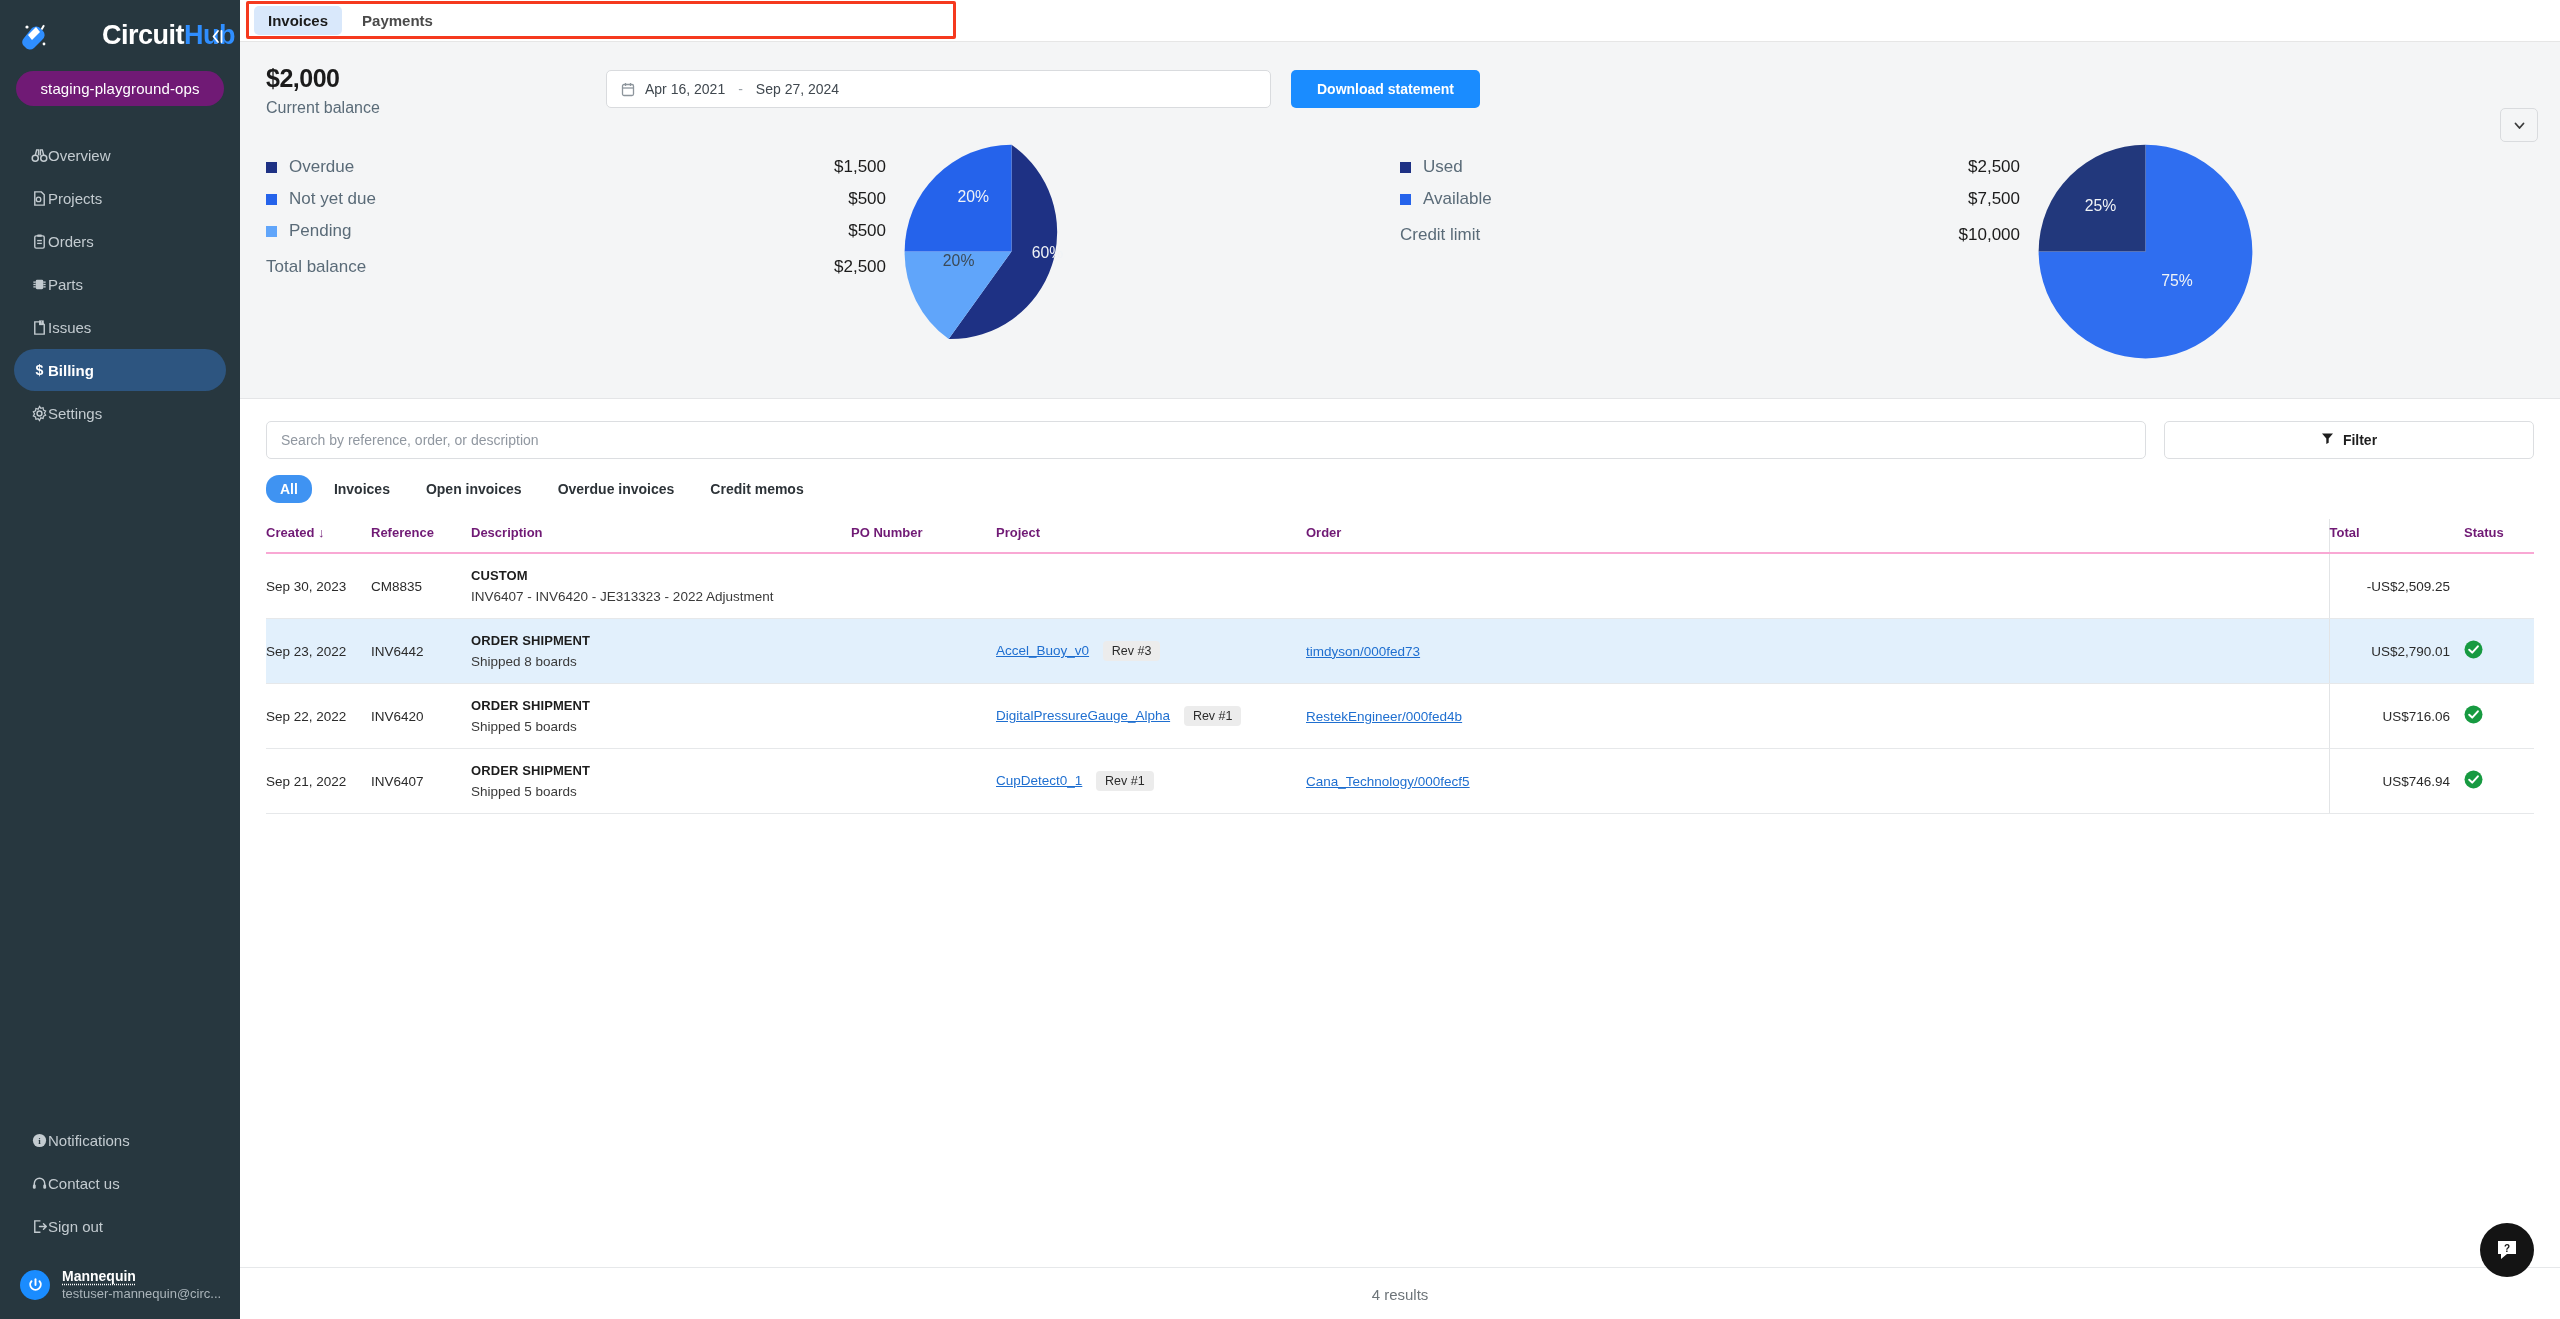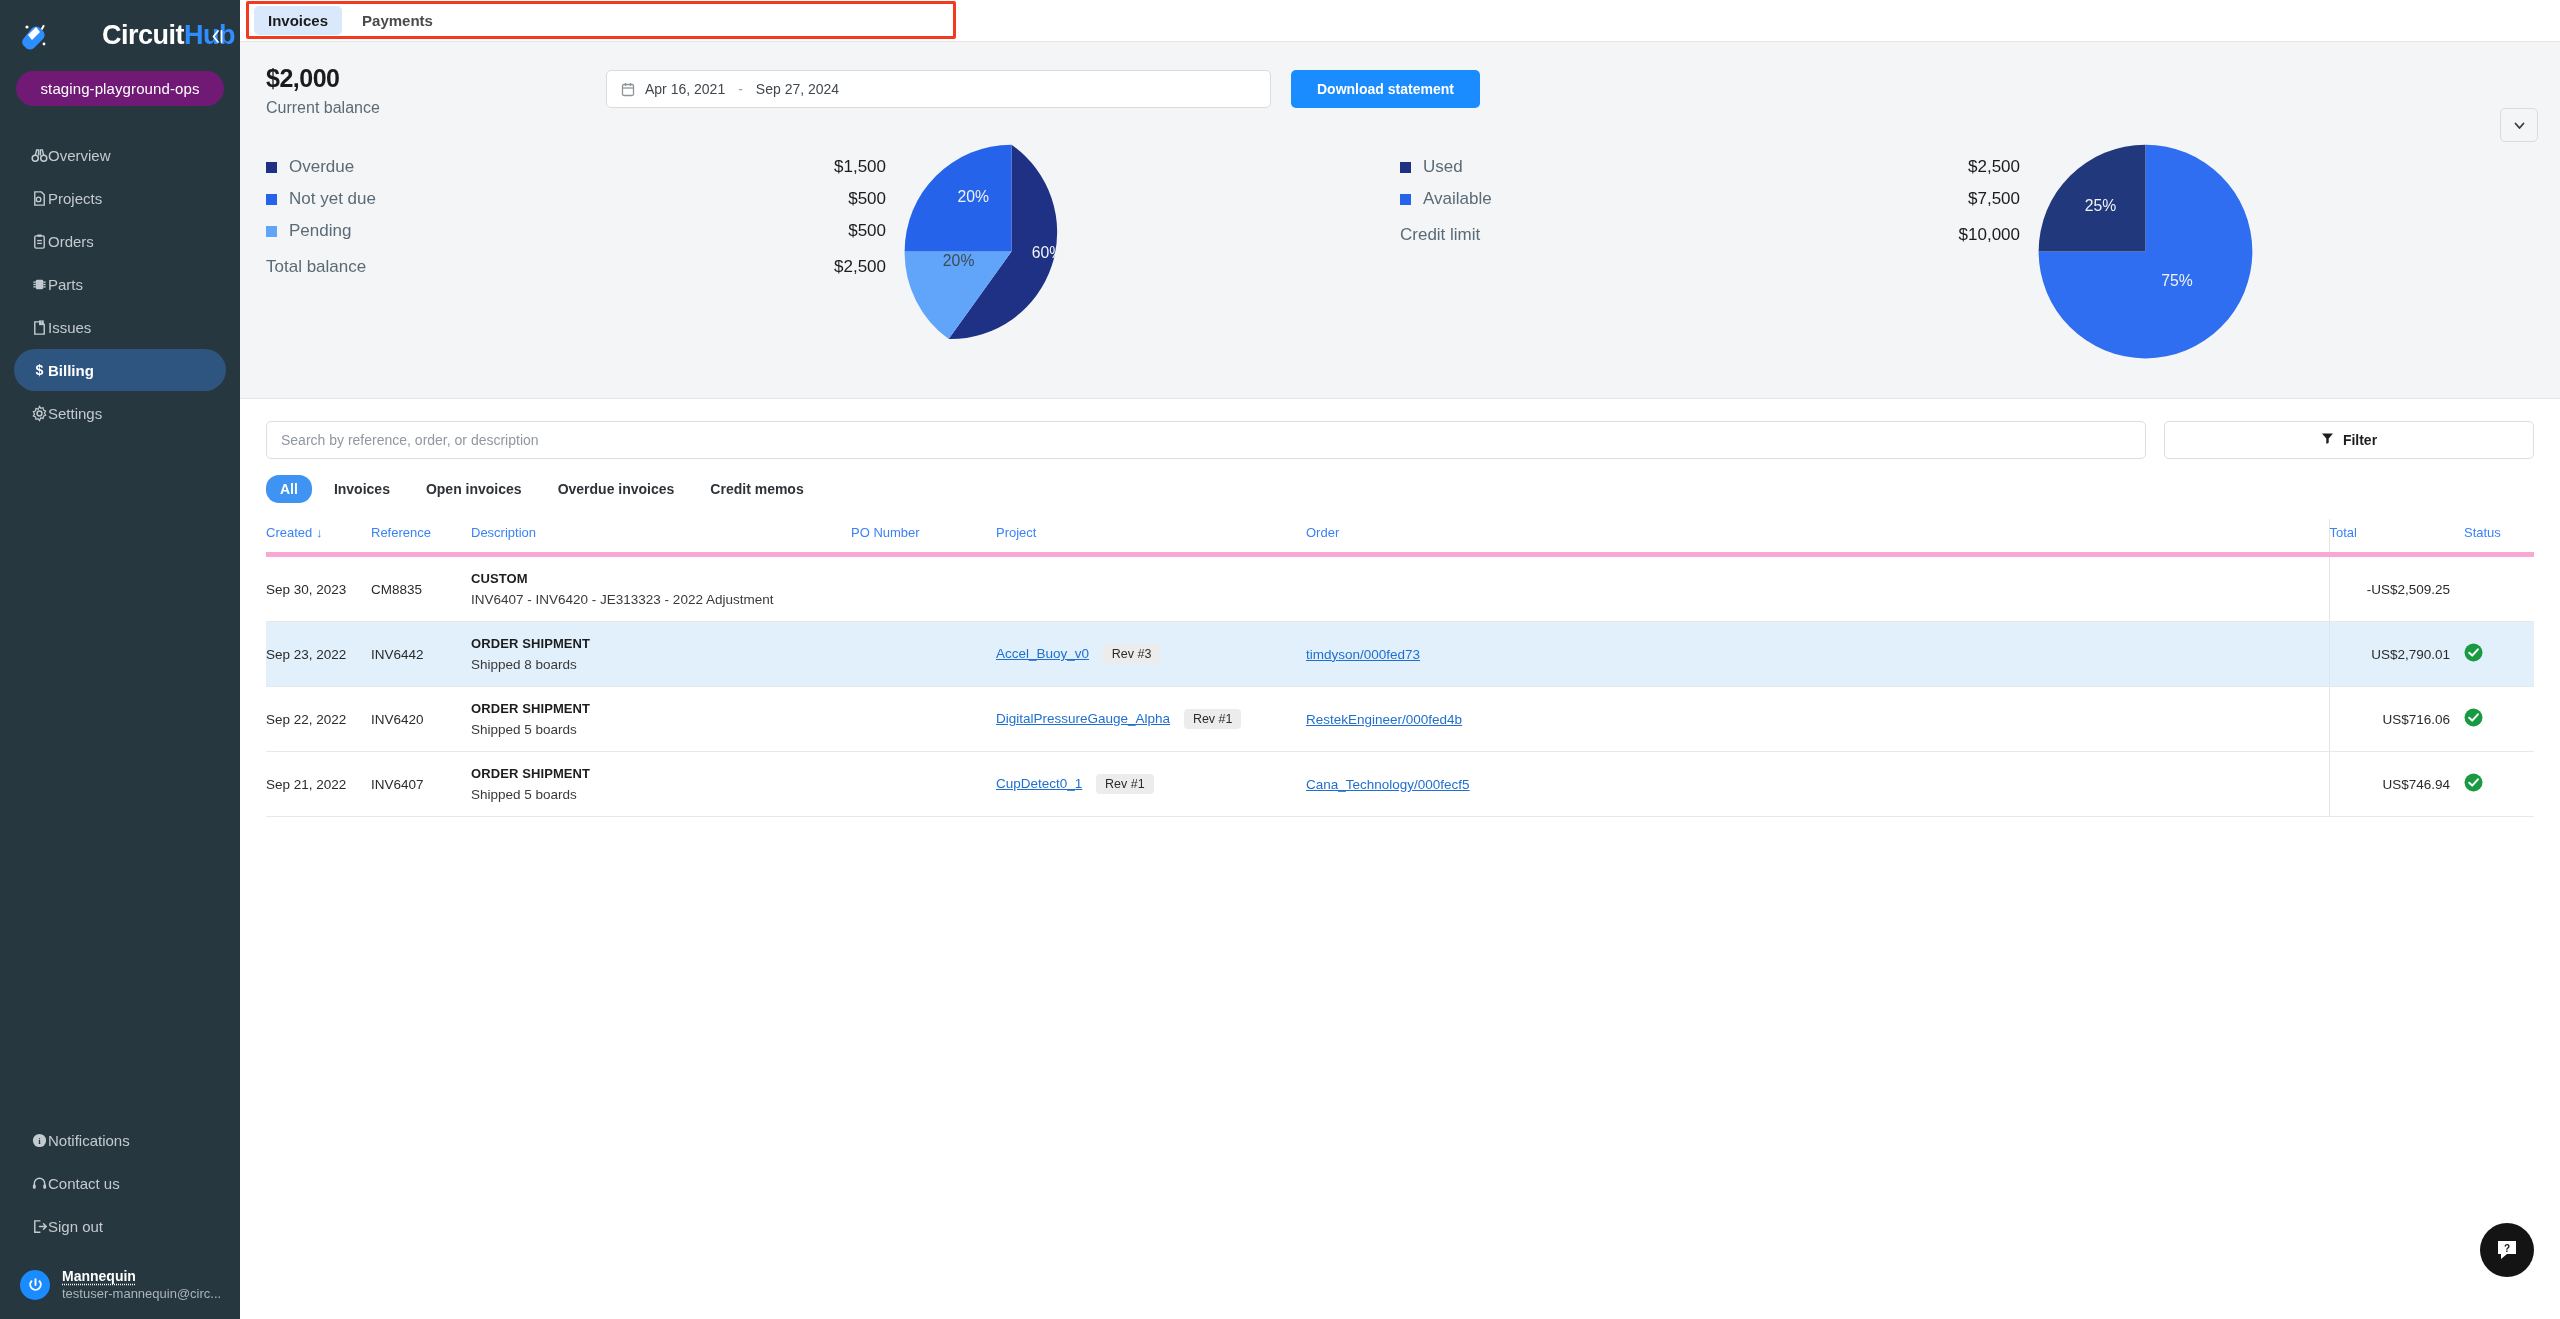--- a/index.html
+++ b/index.html
@@ -153,22 +153,22 @@
   .chip {
     font-size: 14px; font-weight: bold; color: #2d3338;
     padding: 6px 14px; border-radius: 13px; cursor: pointer; white-space: nowrap;
   }
   .chip.active { background: #3f93f2; color: #ffffff; }
 
   
   .tbl-wrap { padding: 16px 26px 0 26px; }
   table.grid { width: 100%; border-collapse: collapse; table-layout: fixed; }
   table.grid th {
-    text-align: left; font-size: 13px; font-weight: normal; color: #3b82f6;
-    padding: 6px 0 12px 0; border-bottom: 5px solid #f9a8d4; vertical-align: bottom;
+    text-align: left; font-size: 13px; font-weight: bold; color: #701a75;
+    padding: 6px 0 12px 0; border-bottom: 2px solid #f9a8d4; vertical-align: bottom;
   }
   table.grid td { padding: 14px 0; border-bottom: 1px solid #e6e8ea; vertical-align: middle; font-size: 13.5px; color: #2b2b2b; }
   .c-created { width: 105px; }
   .c-ref { width: 100px; }
   .c-desc { width: 380px; }
   .c-po { width: 145px; }
   .c-proj { width: 310px; }
   .c-order { width: auto; }
   .c-total { width: 135px; text-align: right; padding-right: 14px !important; border-left: 1px solid #e2e4e6; }
   .c-status { width: 70px; text-align: left; }
@@ -583,20 +583,23 @@
                     <path d="M5.2 9.8 L8.2 12.6 L13.9 6.3" stroke="#ffffff" stroke-width="2" fill="none" stroke-linecap="round" stroke-linejoin="round"></path>
                   </svg>
               </span>
             </td>
           </tr>
 
         </tbody>
       </table>
     </div>
 
+    <div class="foot">
+      <div class="results">4 results</div>
+    </div>
 
     <div class="help-fab">
       <svg viewBox="0 0 26 26">
           <path d="M4 4 h18 v13 h-9 l-6 5 v-5 H4 z" fill="#ffffff"></path>
           <text x="13" y="14.5" font-size="10" font-weight="bold" fill="#141414" text-anchor="middle" font-family="Liberation Sans">?</text>
         </svg>
     </div>
 
   </div>
 </div>

